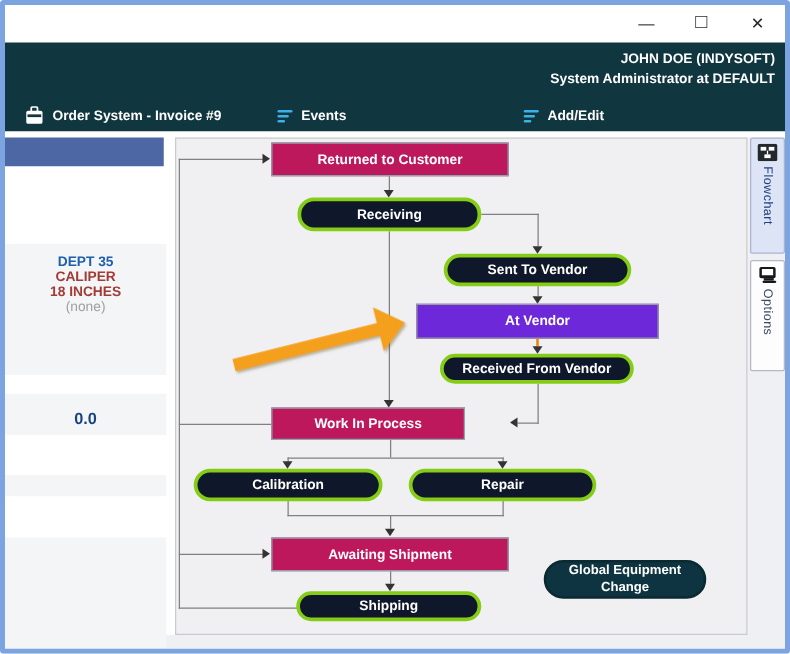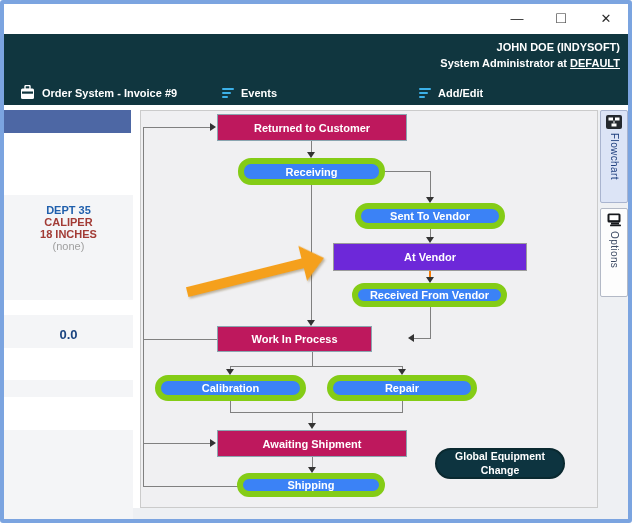--- a/index.html
+++ b/index.html
@@ -12,21 +12,21 @@
   .win-border{left:0;top:0;width:632px;height:523px;border:4px solid #7ba4e0;border-radius:3px;z-index:40;pointer-events:none;}
   .titlebar{left:4px;top:4px;width:624px;height:30px;background:#ffffff;z-index:5;}
   .winbtn{top:6px;width:32px;height:25px;display:flex;align-items:center;justify-content:center;color:#2b2b2b;cursor:pointer;z-index:6;}
   .winbtn.min{left:501px;font-size:13px;}
   .winbtn.max{left:545px;font-size:16px;padding-bottom:2px;}
   .winbtn.close{left:590px;font-size:13px;}
 
   .header{left:4px;top:34px;width:624px;height:46px;background:#10363f;z-index:5;color:#fff;}
   .header .line1{position:absolute;right:8px;top:7px;font-size:11px;font-weight:700;}
   .header .line2{position:absolute;right:8px;top:23px;font-size:11px;font-weight:600;}
-  .header .deflink{font-weight:800;text-decoration:underline;}
+  .header .deflink{font-weight:800;}
 
   .menubar{left:4px;top:80px;width:624px;height:25px;background:#10363f;z-index:5;}
   .menu-item{position:absolute;top:0;height:25px;display:flex;align-items:center;gap:7px;color:#fff;font-size:11px;font-weight:700;cursor:pointer;}
   .tri-bars{display:inline-flex;flex-direction:column;gap:2px;}
   .tri-bars i{display:block;height:2px;background:#3cb1e8;border-radius:1px;}
   .tri-bars i:nth-child(1){width:12px;}
   .tri-bars i:nth-child(2){width:9px;}
   .tri-bars i:nth-child(3){width:6px;}
 
   
@@ -50,21 +50,21 @@
             display:flex;flex-direction:column;align-items:center;padding-top:4px;z-index:6;cursor:pointer;}
   .side-tab.flow{top:110px;height:93px;background:#dce4f6;border-color:#a9b4cf;}
   .side-tab.opts{top:208px;height:89px;}
   .vlabel{writing-mode:vertical-rl;font-size:10px;letter-spacing:.4px;margin-top:4px;color:#3c4a63;}
   .side-tab.flow .vlabel{color:#20407f;}
 
   
   .node{position:absolute;display:flex;align-items:center;justify-content:center;text-align:center;
         color:#fff;font-size:11px;font-weight:700;z-index:8;box-sizing:border-box;cursor:pointer;}
   .cyan{background:#be185d;border:1px solid #8aa5b0;}
-  .pill{background:#3b82f6;border:6px solid #84cc16;border-radius:13px;}
+  .pill{background:#0f172a;border:3px solid #84cc16;border-radius:13px;}
   .orange-node{background:#6d28d9;border:1px solid #9b9b9b;}
   .gec{background:#0d3440;border:2px solid #0a2930;border-radius:16px;font-size:10.5px;line-height:1.25;z-index:8;}
 
   
   .line{position:absolute;background:#808080;z-index:4;}
   .oline{position:absolute;background:#f87c05;z-index:4;}
   .ar-d{position:absolute;width:0;height:0;border-left:4px solid transparent;border-right:4px solid transparent;border-top:6px solid #333;z-index:4;}
   .ar-r{position:absolute;width:0;height:0;border-top:4px solid transparent;border-bottom:4px solid transparent;border-left:6px solid #333;z-index:4;}
   .ar-l{position:absolute;width:0;height:0;border-top:4px solid transparent;border-bottom:4px solid transparent;border-right:6px solid #333;z-index:4;}
 

